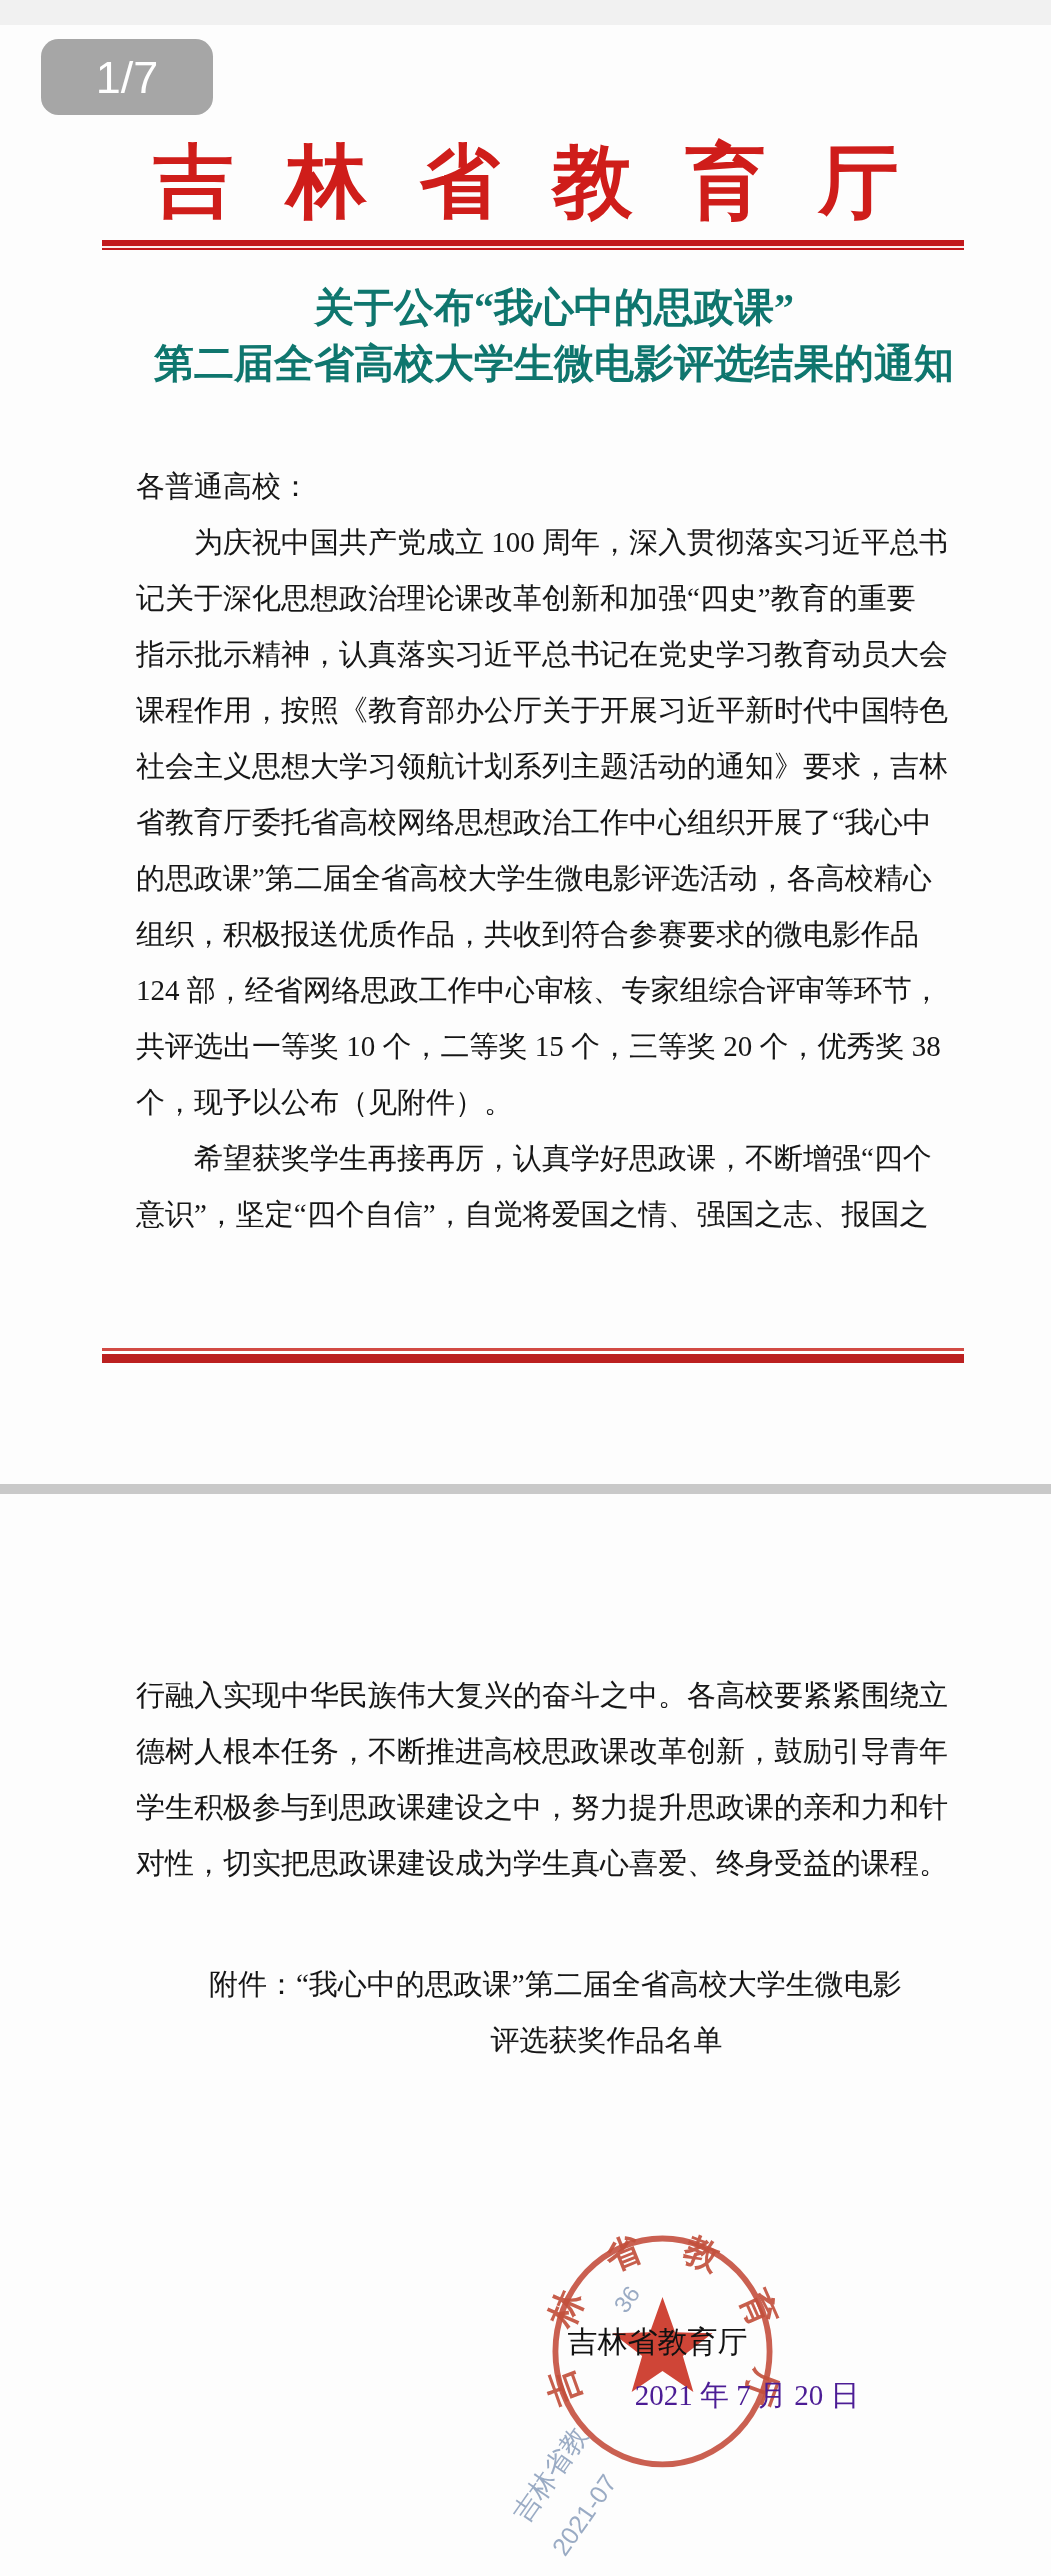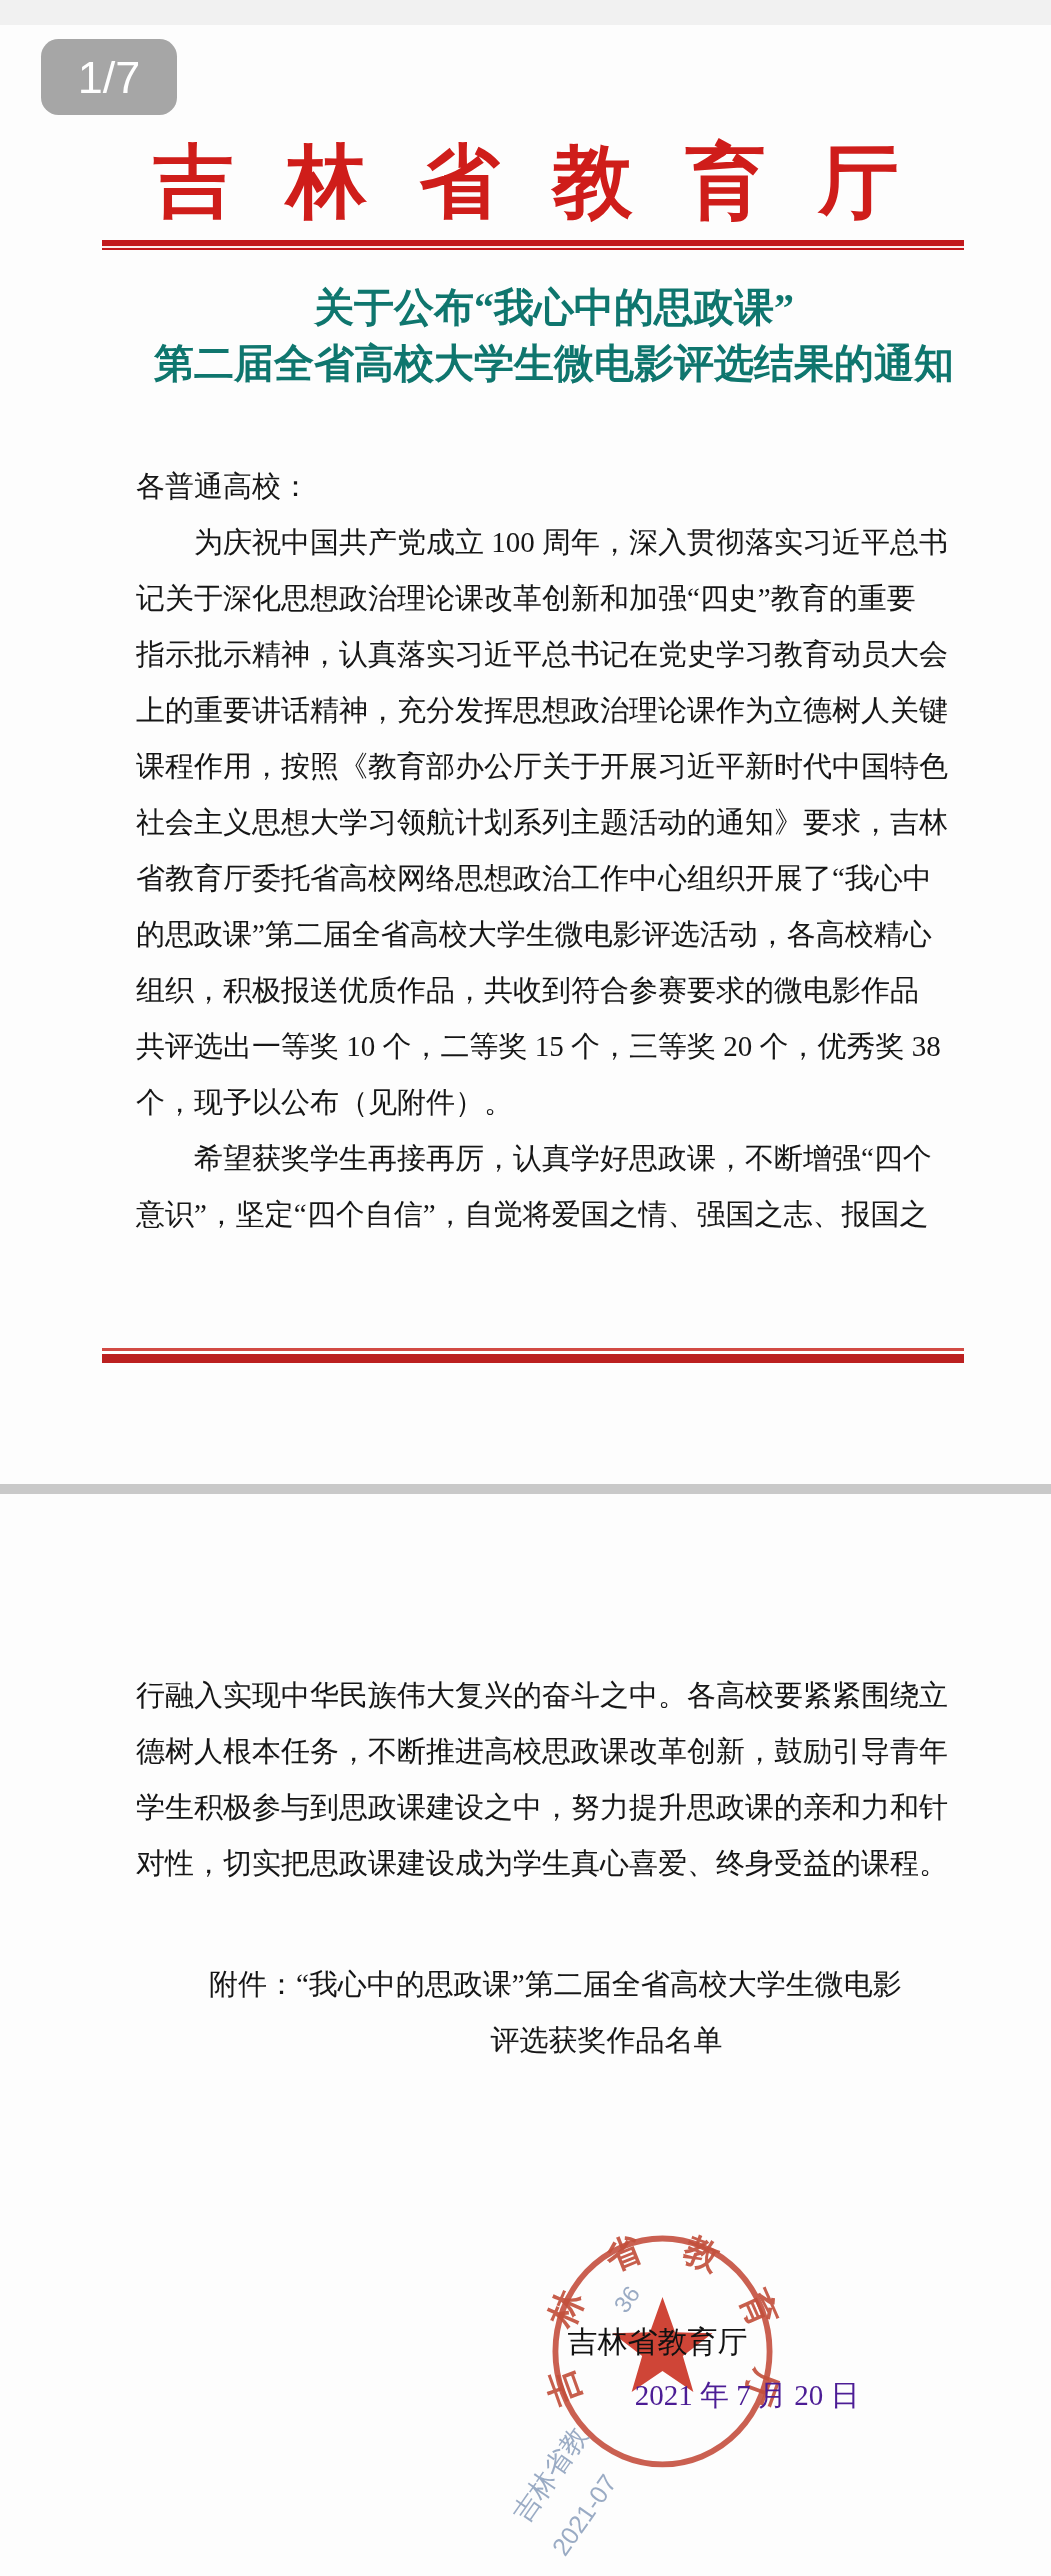--- a/index.html
+++ b/index.html
@@ -4,21 +4,21 @@
 <style>
   html,body{margin:0;padding:0;background:#e9e9e9;}
   #stage{
     position:relative;width:1052px;height:2576px;margin:0 auto;
     background:#fdfdfd;overflow:hidden;
     font-family:"Liberation Serif","DejaVu Serif",serif;color:#161616;
   }
   .abs{position:absolute;}
   .top-strip{left:0;top:0;width:1052px;height:25px;background:#f1f1f1;}
   .page-indicator{
-    left:41px;top:39px;width:136px;height:76px;border-radius:17.5px;
+    left:41px;top:39px;width:172px;height:76px;border-radius:17.5px;
     background:#a6a6a6;display:flex;align-items:center;justify-content:center;
   }
   .page-indicator span{
     font-family:"Liberation Sans","DejaVu Sans",sans-serif;
     color:#fff;font-size:45px;line-height:1;
   }
   .letterhead{
     left:0;top:129px;width:1052px;text-align:center;
     color:#cf1d1a;font-weight:bold;font-size:80px;line-height:107px;
     letter-spacing:53px;text-indent:53px;white-space:nowrap;
@@ -86,26 +86,26 @@
     <div class="abs doc-title">
       <div>关于公布“我心中的思政课”</div>
       <div>第二届全省高校大学生微电影评选结果的通知</div>
     </div>
 
     <div class="abs body-block" id="page1-body">
       <div class="line">各普通高校：</div>
       <div class="line indent">为庆祝中国共产党成立 100 周年，深入贯彻落实习近平总书</div>
       <div class="line">记关于深化思想政治理论课改革创新和加强“四史”教育的重要</div>
       <div class="line">指示批示精神，认真落实习近平总书记在党史学习教育动员大会</div>
-      <div class="line">上的重要讲话精神，充分发挥思想政治理论课作为立德树人关键</div>
       <div class="line">课程作用，按照《教育部办公厅关于开展习近平新时代中国特色</div>
       <div class="line">社会主义思想大学习领航计划系列主题活动的通知》要求，吉林</div>
       <div class="line">省教育厅委托省高校网络思想政治工作中心组织开展了“我心中</div>
       <div class="line">的思政课”第二届全省高校大学生微电影评选活动，各高校精心</div>
       <div class="line">组织，积极报送优质作品，共收到符合参赛要求的微电影作品</div>
+      <div class="line">124 部，经省网络思政工作中心审核、专家组综合评审等环节，</div>
       <div class="line">共评选出一等奖 10 个，二等奖 15 个，三等奖 20 个，优秀奖 38</div>
       <div class="line">个，现予以公布（见附件）。</div>
       <div class="line indent">希望获奖学生再接再厉，认真学好思政课，不断增强“四个</div>
       <div class="line">意识”，坚定“四个自信”，自觉将爱国之情、强国之志、报国之</div>
     </div>
 
     <div class="abs foot-rule">
       <div class="thin"></div>
       <div class="gap"></div>
       <div class="thick"></div>

